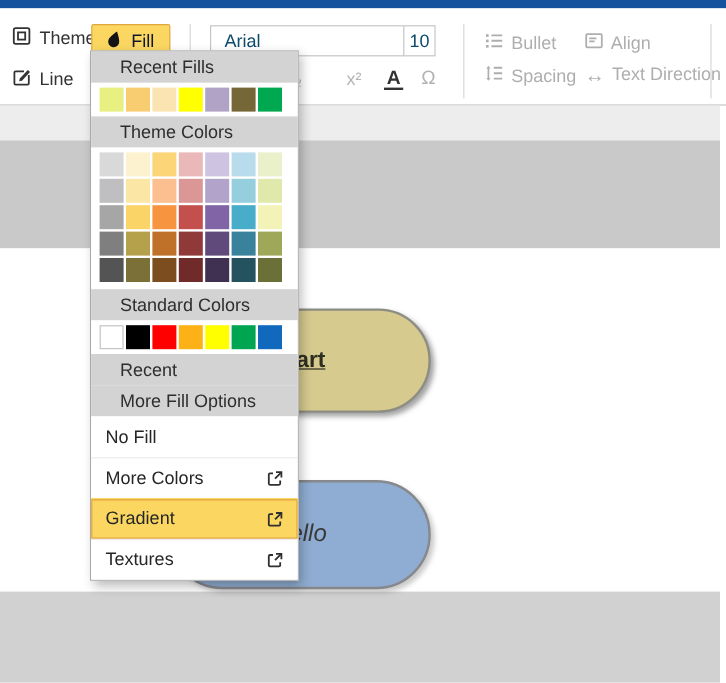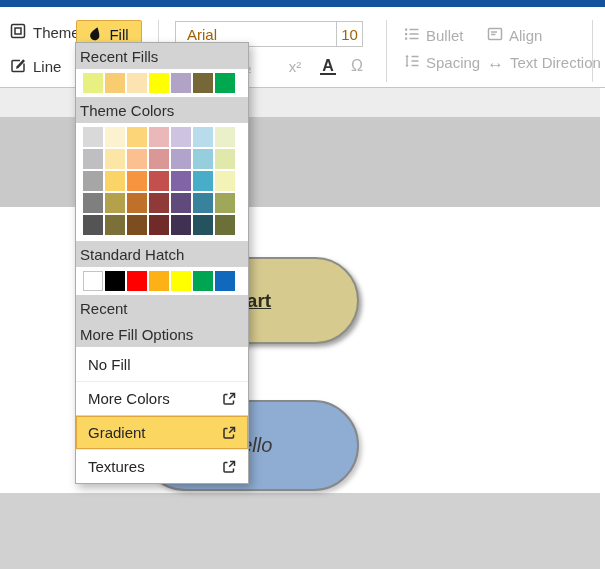--- a/index.html
+++ b/index.html
@@ -11,21 +11,21 @@
   
   .topbar{position:absolute;left:0;top:0;width:605px;height:7px;background:#15529e;}
   .toolbar{position:absolute;left:0;top:7px;width:605px;height:81px;background:#fff;border-bottom:1px solid #c6c6c6;box-sizing:border-box;}
   .tool-btn{position:absolute;display:flex;align-items:center;gap:7px;font-size:15px;color:#333;cursor:default;white-space:nowrap;}
   .tool-btn svg{flex:0 0 auto;}
   #themes-btn{left:10px;top:16px;height:18px;}
   #line-btn{left:10px;top:50px;height:18px;}
   #fill-btn{left:76px;top:13px;width:66px;height:29px;background:#fbd762;border:1px solid #dfa63d;border-radius:2px;justify-content:center;gap:7px;box-sizing:border-box;color:#0f172a;}
   .vsep{position:absolute;top:13px;width:1px;height:62px;background:#d8d8d8;}
   #sep1{left:158px;} #sep2{left:386px;} #sep3{left:592px;}
-  .text-input{position:absolute;top:14px;height:26px;border:1px solid #c6c6c6;font-family:"Liberation Sans",sans-serif;font-size:15px;color:#a16207;box-sizing:border-box;background:#fff;outline:none;}
+  .text-input{position:absolute;top:14px;height:26px;border:1px solid #c6c6c6;font-family:"Liberation Sans",sans-serif;font-size:15px;color:#0c4a6e;box-sizing:border-box;background:#fff;outline:none;}
   #font-name-input{left:175px;width:162px;padding:0 0 0 11px;}
   #font-size-input{left:336px;width:27px;text-align:center;padding:0;}
   .script-btn{position:absolute;top:48px;height:22px;display:flex;align-items:center;justify-content:center;font-size:15px;color:#b3b3b3;}
   #subscript-btn{left:231px;width:28px;}
   #superscript-btn{left:281px;width:28px;}
   #font-color-btn{left:316px;width:24px;color:#333;font-size:16px;font-weight:600;}
   #font-color-btn span{border-bottom:2px solid #333;padding:0 2px 0px 2px;line-height:15px;}
   #symbol-btn{left:345px;width:24px;font-size:16px;}
   .gray-btn{position:absolute;display:flex;align-items:center;gap:6px;font-size:15px;color:#aeaeae;white-space:nowrap;}
   #bullet-btn{left:404px;top:20px;} #align-btn{left:487px;top:20px;}
@@ -37,21 +37,21 @@
   .canvas-white{position:absolute;left:0;top:207px;width:600px;height:286px;background:#ffffff;}
   .band-bottom{position:absolute;left:0;top:493px;width:600px;height:76px;background:#d1d1d1;}
   
   .shape{position:absolute;box-sizing:border-box;border:2px solid #8d8d84;display:flex;align-items:center;justify-content:center;z-index:2;}
   #shape-start{left:140px;top:257px;width:219px;height:87px;border-radius:44px;box-shadow:3px 3px 4px rgba(90,90,90,.55);}
   #shape-start .shape-label{font-size:19px;font-weight:bold;text-decoration:underline;color:#2e2e20;}
   #shape-hello{left:140px;top:400px;width:219px;height:91px;border-radius:46px;border-color:#86888c;box-shadow:3px 3px 4px rgba(120,120,120,.4);}
   #shape-hello .shape-label{font-size:20px;font-style:italic;color:#3a3a3a;}
   
   .fill-panel{position:absolute;left:75px;top:42px;width:172px;background:#fff;border:1px solid #aaaaaa;box-shadow:3px 4px 9px rgba(0,0,0,.28);z-index:10;box-sizing:content-box;}
-  .panel-header{height:26px;background:#d3d3d3;display:flex;align-items:center;padding-left:4px;font-size:15px;color:#2e2e2e;}
+  .panel-header{height:26px;background:#d3d3d3;display:flex;align-items:center;padding-left:24px;font-size:15px;color:#2e2e2e;}
   .swatch-strip{display:flex;gap:2px;padding:4px 7px;background:#fff;}
   .swatch{width:20px;height:20px;box-sizing:border-box;}
   .swatch.white{border:1px solid #c4c4c4;}
   .theme-grid{padding:4px 7px 6px;background:#fff;}
   .theme-grid .swatch-strip{padding:0;margin-top:2px;}
   .theme-grid .swatch-strip:first-child{margin-top:0;}
   .opacity-row{position:relative;height:33px;background:#fff;}
   .slider-track{position:absolute;left:10px;top:15px;width:110px;height:4px;background:#bdbdbd;border-radius:2px;}
   .slider-thumb{position:absolute;left:100px;top:5px;width:14px;height:20px;background:#fff;border:2px solid #3d3d3d;border-radius:4px;box-sizing:content-box;}
   .opacity-badge{position:absolute;right:5px;top:5px;width:42px;height:23px;background:#ececec;border-radius:3px;display:flex;align-items:center;justify-content:center;font-size:14px;color:#333;}
@@ -200,21 +200,21 @@
         <div class="swatch" style="background: rgb(84, 84, 84);"></div>
         <div class="swatch" style="background: rgb(122, 112, 56);"></div>
         <div class="swatch" style="background: rgb(124, 77, 30);"></div>
         <div class="swatch" style="background: rgb(111, 42, 41);"></div>
         <div class="swatch" style="background: rgb(64, 49, 82);"></div>
         <div class="swatch" style="background: rgb(36, 82, 95);"></div>
         <div class="swatch" style="background: rgb(107, 112, 57);"></div>
       </div>
     </div>
 
-  <div class="panel-header">Standard Hatch</div>
+  <div class="panel-header">Standard Colors</div>
   <div class="swatch-strip">
       <div class="swatch white" style="background: rgb(255, 255, 255);"></div>
       <div class="swatch" style="background: rgb(0, 0, 0);"></div>
       <div class="swatch" style="background: rgb(254, 0, 0);"></div>
       <div class="swatch" style="background: rgb(252, 178, 22);"></div>
       <div class="swatch" style="background: rgb(255, 255, 0);"></div>
       <div class="swatch" style="background: rgb(0, 165, 81);"></div>
       <div class="swatch" style="background: rgb(17, 105, 189);"></div>
     </div>
 

